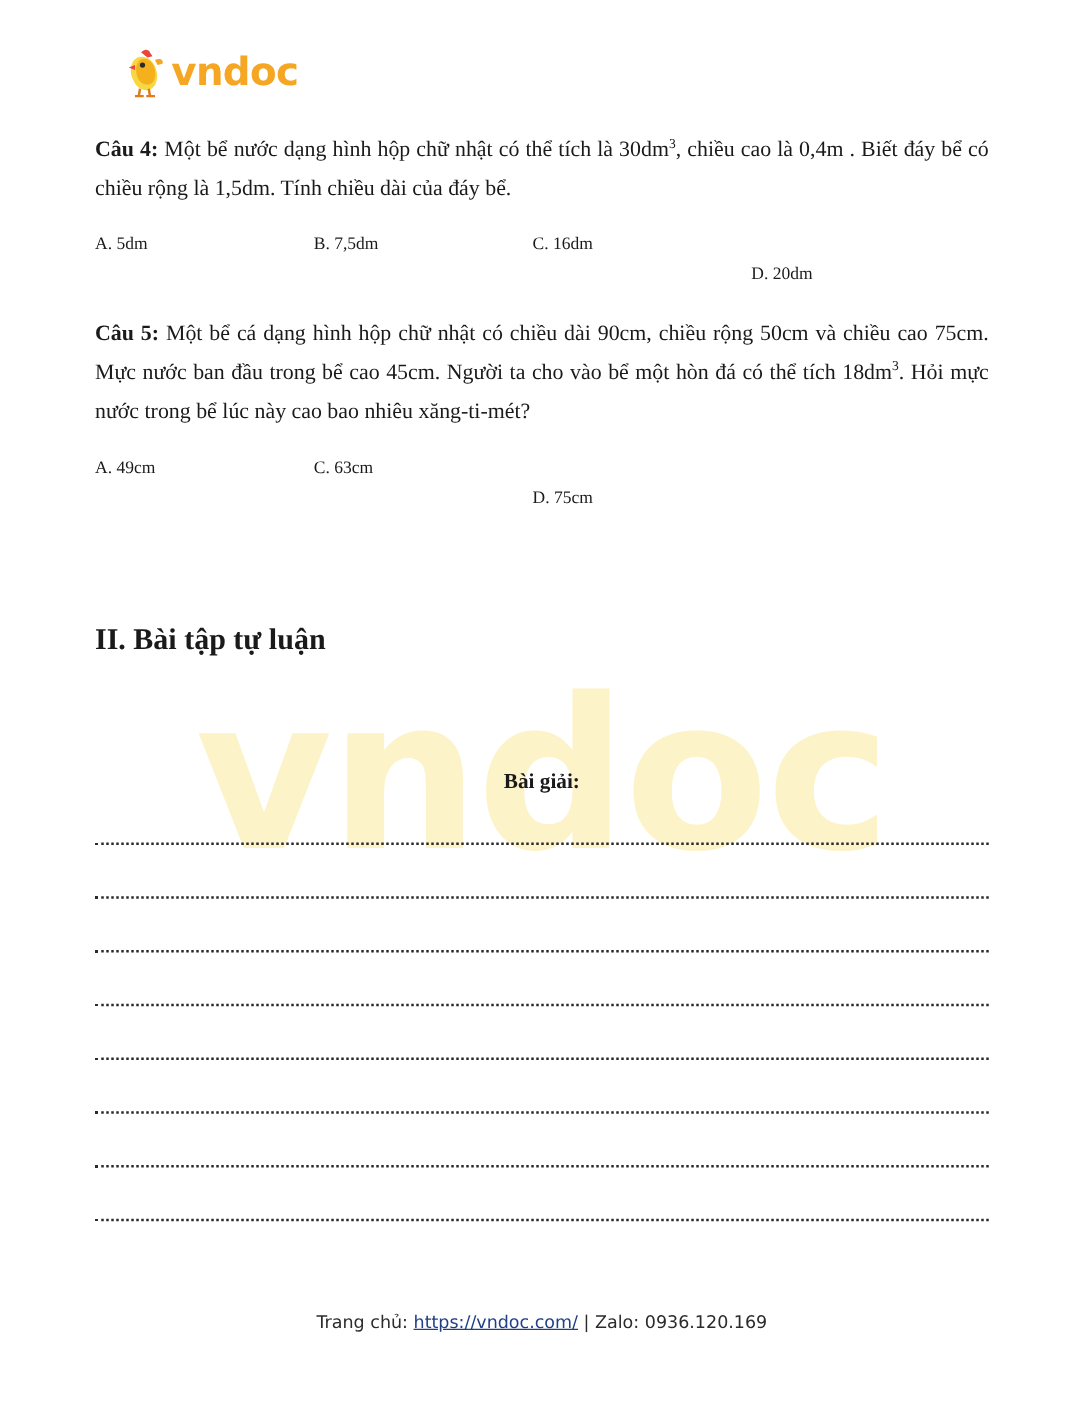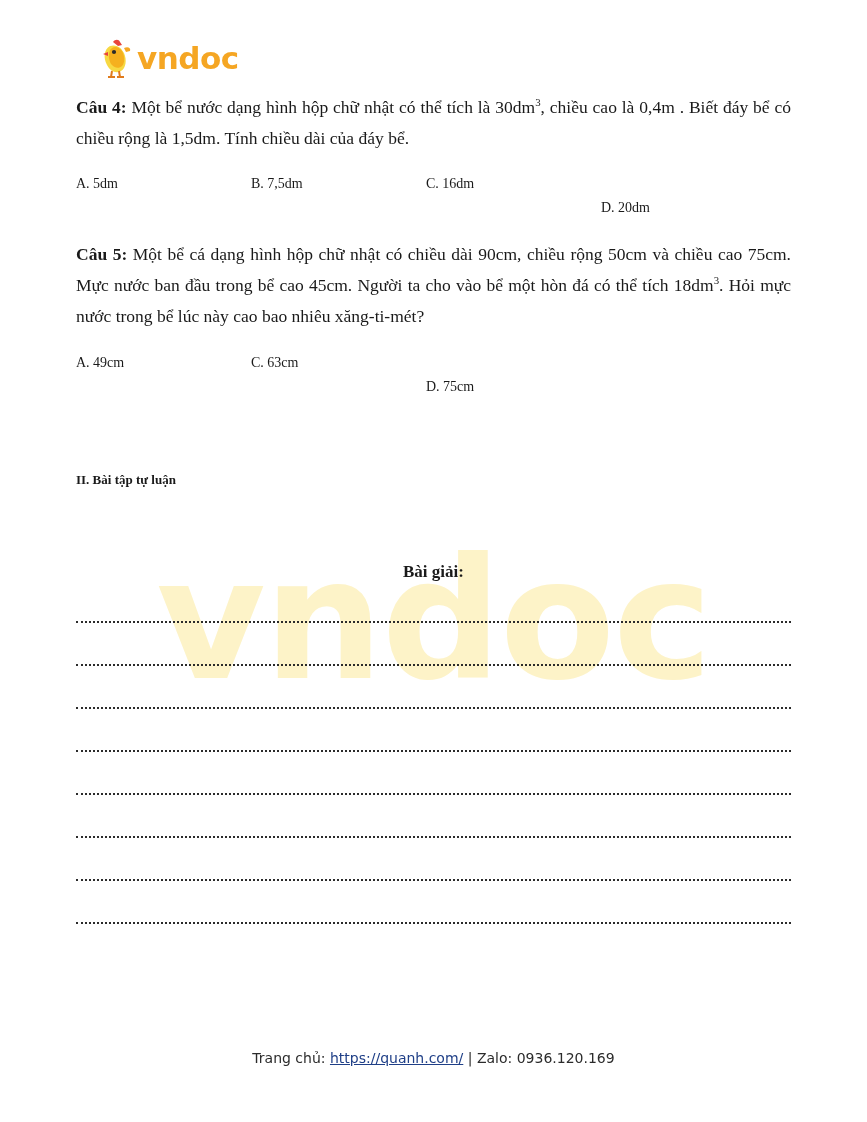--- a/index.html
+++ b/index.html
@@ -39,21 +39,21 @@
     letter-spacing: -2px;
     color: #fdf3c8;
     line-height: 1;
     user-select: none;
   }
 
   
   .content {
     position: relative;
     z-index: 2;
-    padding: 4px 76px;
+    padding: 16px 76px;
   }
 
   
   .logo-row {
     position: absolute;
     left: 100px;
     top: 38px;
     display: flex;
     align-items: center;
     gap: 3px;
@@ -99,21 +99,21 @@
   .opt {
     width: 175px;
     flex: 0 0 175px;
     white-space: nowrap;
   }
   .opt:last-child { flex: 1 1 auto; margin-top: 24px; }
 
   
   .section-heading {
     font-weight: 700;
-    font-size: 13px;
+    font-size: 24px;
     line-height: 1.78;
   }
 
   
   .bai-giai {
     text-align: center;
     font-weight: 700;
     font-size: 17px;
     line-height: 1.78;
   }
@@ -223,16 +223,16 @@
       <div class="dline"></div>
       <div class="dline"></div>
       <div class="dline"></div>
       <div class="dline"></div>
       <div class="dline"></div>
       <div class="dline"></div>
     </div>
   </div>
 
   <div class="footer">
-    <span>Trang chủ: </span><a href="#">https://quanh.com/</a><span> | Zalo: 0936.120.169</span>
+    <span>Trang chủ: </span><a href="#">https://vndoc.com/</a><span> | Zalo: 0936.120.169</span>
   </div>
 
 </div>
 
 </body></html>

